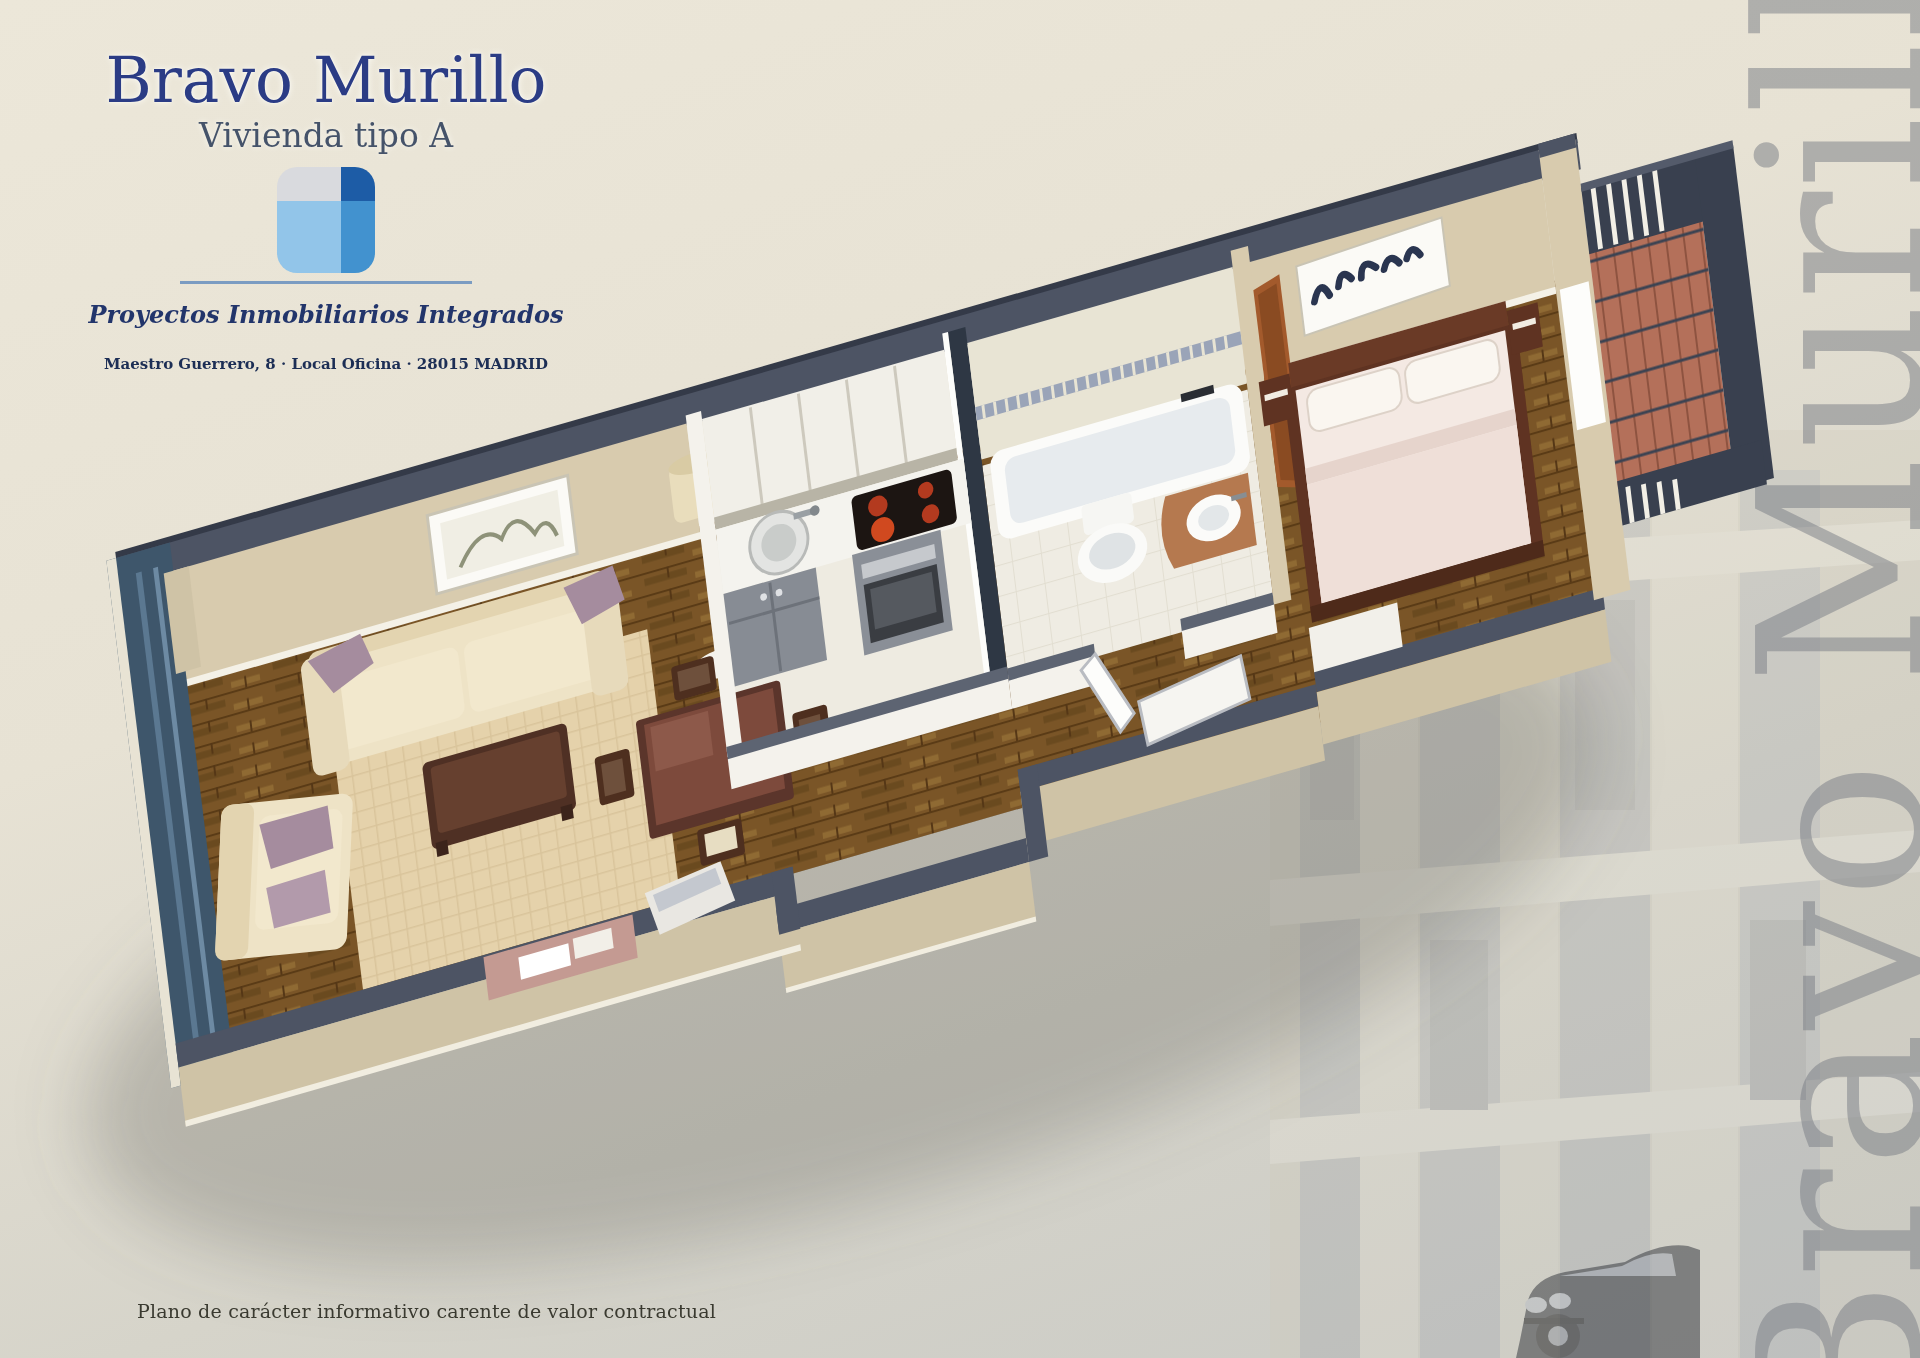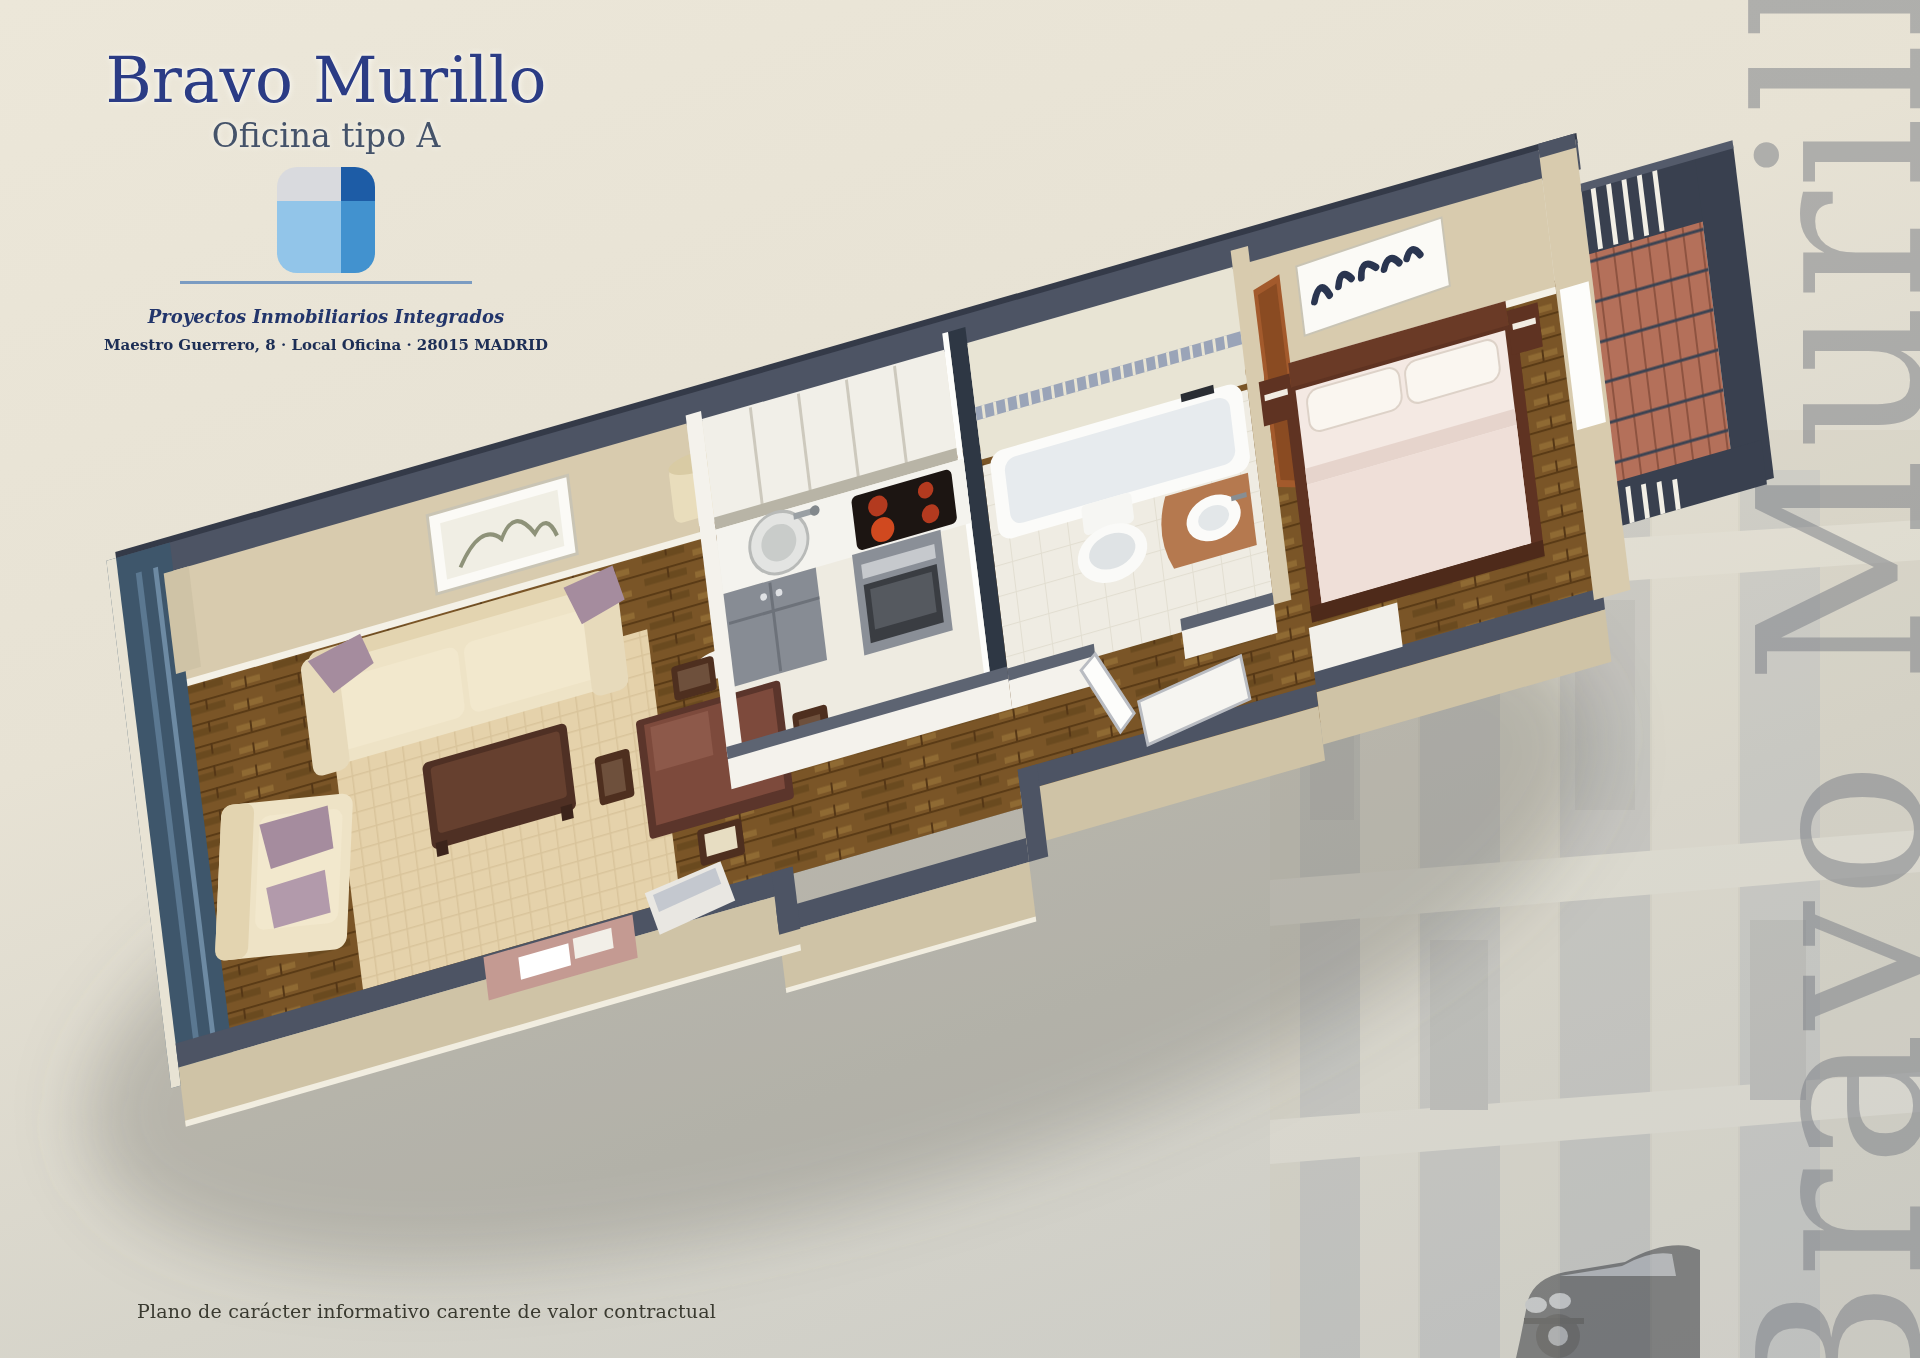--- a/index.html
+++ b/index.html
@@ -28,22 +28,22 @@
     text-shadow:0 0 7px rgba(255,255,250,.9), 0 0 2px rgba(255,255,250,.9);
   }
   .brand-subtitle{font-size:33px;color:#45536a;margin-top:2px;
     text-shadow:0 0 6px rgba(255,255,250,.8);}
   .brand-logo{margin-top:12px;}
   .company-line{margin-top:2px;color:#22356b;
     text-shadow:0 0 5px rgba(255,255,250,.8);}
   .company-prefix{font-size:23px;font-weight:bold;letter-spacing:3px;vertical-align:2px;}
   .company-name{font-size:32px;font-weight:bold;letter-spacing:6px;margin-left:10px;}
   .company-rule{width:292px;height:3px;background:#7b9cc2;margin:4px auto 0 auto;}
-  .company-tagline{font-size:18px;font-style:italic;font-weight:bold;color:#22356b;margin-top:22px;}
-  .brand-address{font-size:15px;font-weight:bold;color:#1c2e55;margin-top:9px;}
+  .company-tagline{font-size:24px;font-style:italic;font-weight:bold;color:#22356b;margin-top:16px;}
+  .brand-address{font-size:15px;font-weight:bold;color:#1c2e55;margin-top:26px;}
   .brand-contact{font-size:15px;font-weight:bold;color:#1c2e55;margin-top:3px;}
   .disclaimer{
     position:absolute;z-index:4;left:137px;top:1300px;
     font-size:19px;color:#3a3a30;letter-spacing:.2px;
   }
 </style>
 </head>
 <body>
 
 <div class="canvas">
@@ -378,21 +378,21 @@
               <line x1="1726" y1="854" x2="1726" y2="884"></line>
           </g>
           <rect x="1668" y="544" width="158" height="8" fill="#545b6b"></rect>
         </g>
       </g>
     </g>
   </svg>
 
   <div class="brand">
     <h1 class="brand-title">Bravo Murillo</h1>
-    <div class="brand-subtitle">Oficina tipo A</div>
+    <div class="brand-subtitle">Vivienda tipo A</div>
 
     <div class="brand-logo">
       <svg width="98" height="106" viewBox="0 0 98 106">
         <g>
           <path d="M20,0 h44 v34 h-64 v-14 a20,20 0 0 1 20,-20 z" fill="#d9dade"></path>
           <path d="M64,0 h14 a20,20 0 0 1 20,20 v14 h-34 z" fill="#1d5ca6"></path>
           <path d="M0,34 h64 v72 h-44 a20,20 0 0 1 -20,-20 z" fill="#92c5e9"></path>
           <path d="M64,34 h34 v52 a20,20 0 0 1 -20,20 h-14 z" fill="#4292cf"></path>
         </g>
       </svg>

